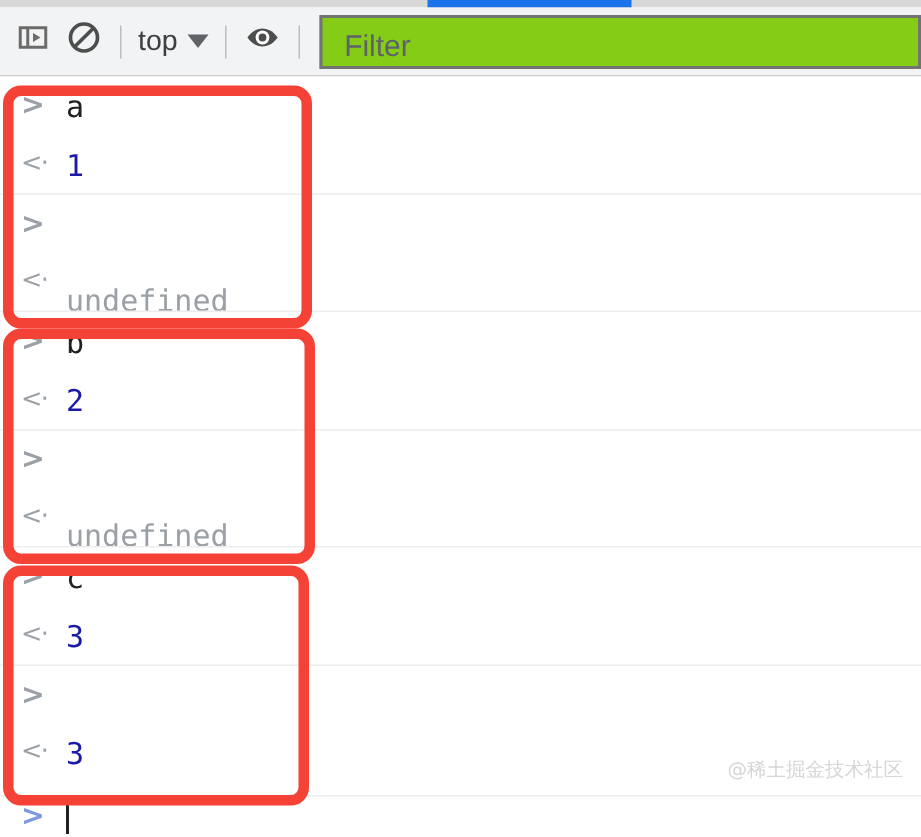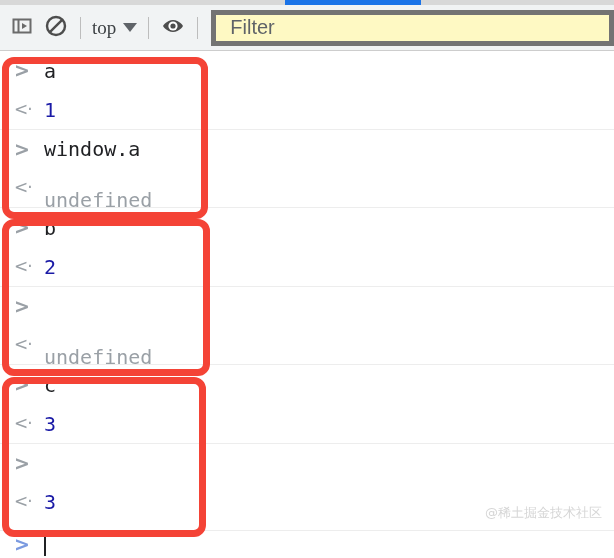--- a/index.html
+++ b/index.html
@@ -60,38 +60,38 @@
     display: flex;
     align-items: center;
     gap: 7px;
     padding: 0 4px;
     height: 30px;
     flex: 0 0 auto;
   }
   .ctx-label {
     font-size: 19px;
     color: #3c4043;
-    font-family: Liberation Serif, serif;
+    font-family: Liberation Sans, sans-serif;
   }
   .caret {
     width: 0; height: 0;
     border-left: 7px solid transparent;
     border-right: 7px solid transparent;
     border-top: 9px solid #5f6368;
   }
   .filter-box {
     flex: 1 1 auto;
     height: 36px;
     margin-left: 6px;
     margin-right: 0;
-    background: #fef9c3;
-    border: 5px solid #737373;
-    box-sizing: border-box;
-    display: flex;
-    align-items: flex-start;
+    background: #84cc16;
+    border: 2px solid #737373;
+    box-sizing: border-box;
+    display: flex;
+    align-items: flex-end;
     padding-left: 12px;
   }
   .filter-box input {
     border: 0;
     outline: 0;
     width: 100%;
     font-size: 20px;
     font-family: "Liberation Sans", sans-serif;
     color: #3c4043;
     background: transparent;
@@ -257,21 +257,20 @@
         <div class="row">
           <span class="gutter">
             <span class="chev ret">&lt;·</span>
           </span>
           <span class="msg value">1</span>
         </div>
         <div class="row divider-top">
           <span class="gutter">
             <span class="chev">&gt;</span>
           </span>
-          <span class="msg input">window.a</span>
         </div>
         <div class="row">
           <span class="gutter">
             <span class="chev ret">&lt;·</span>
           </span>
           <span class="msg undef">undefined</span>
         </div>
       </div>
       <div class="group">
         <div class="row">

